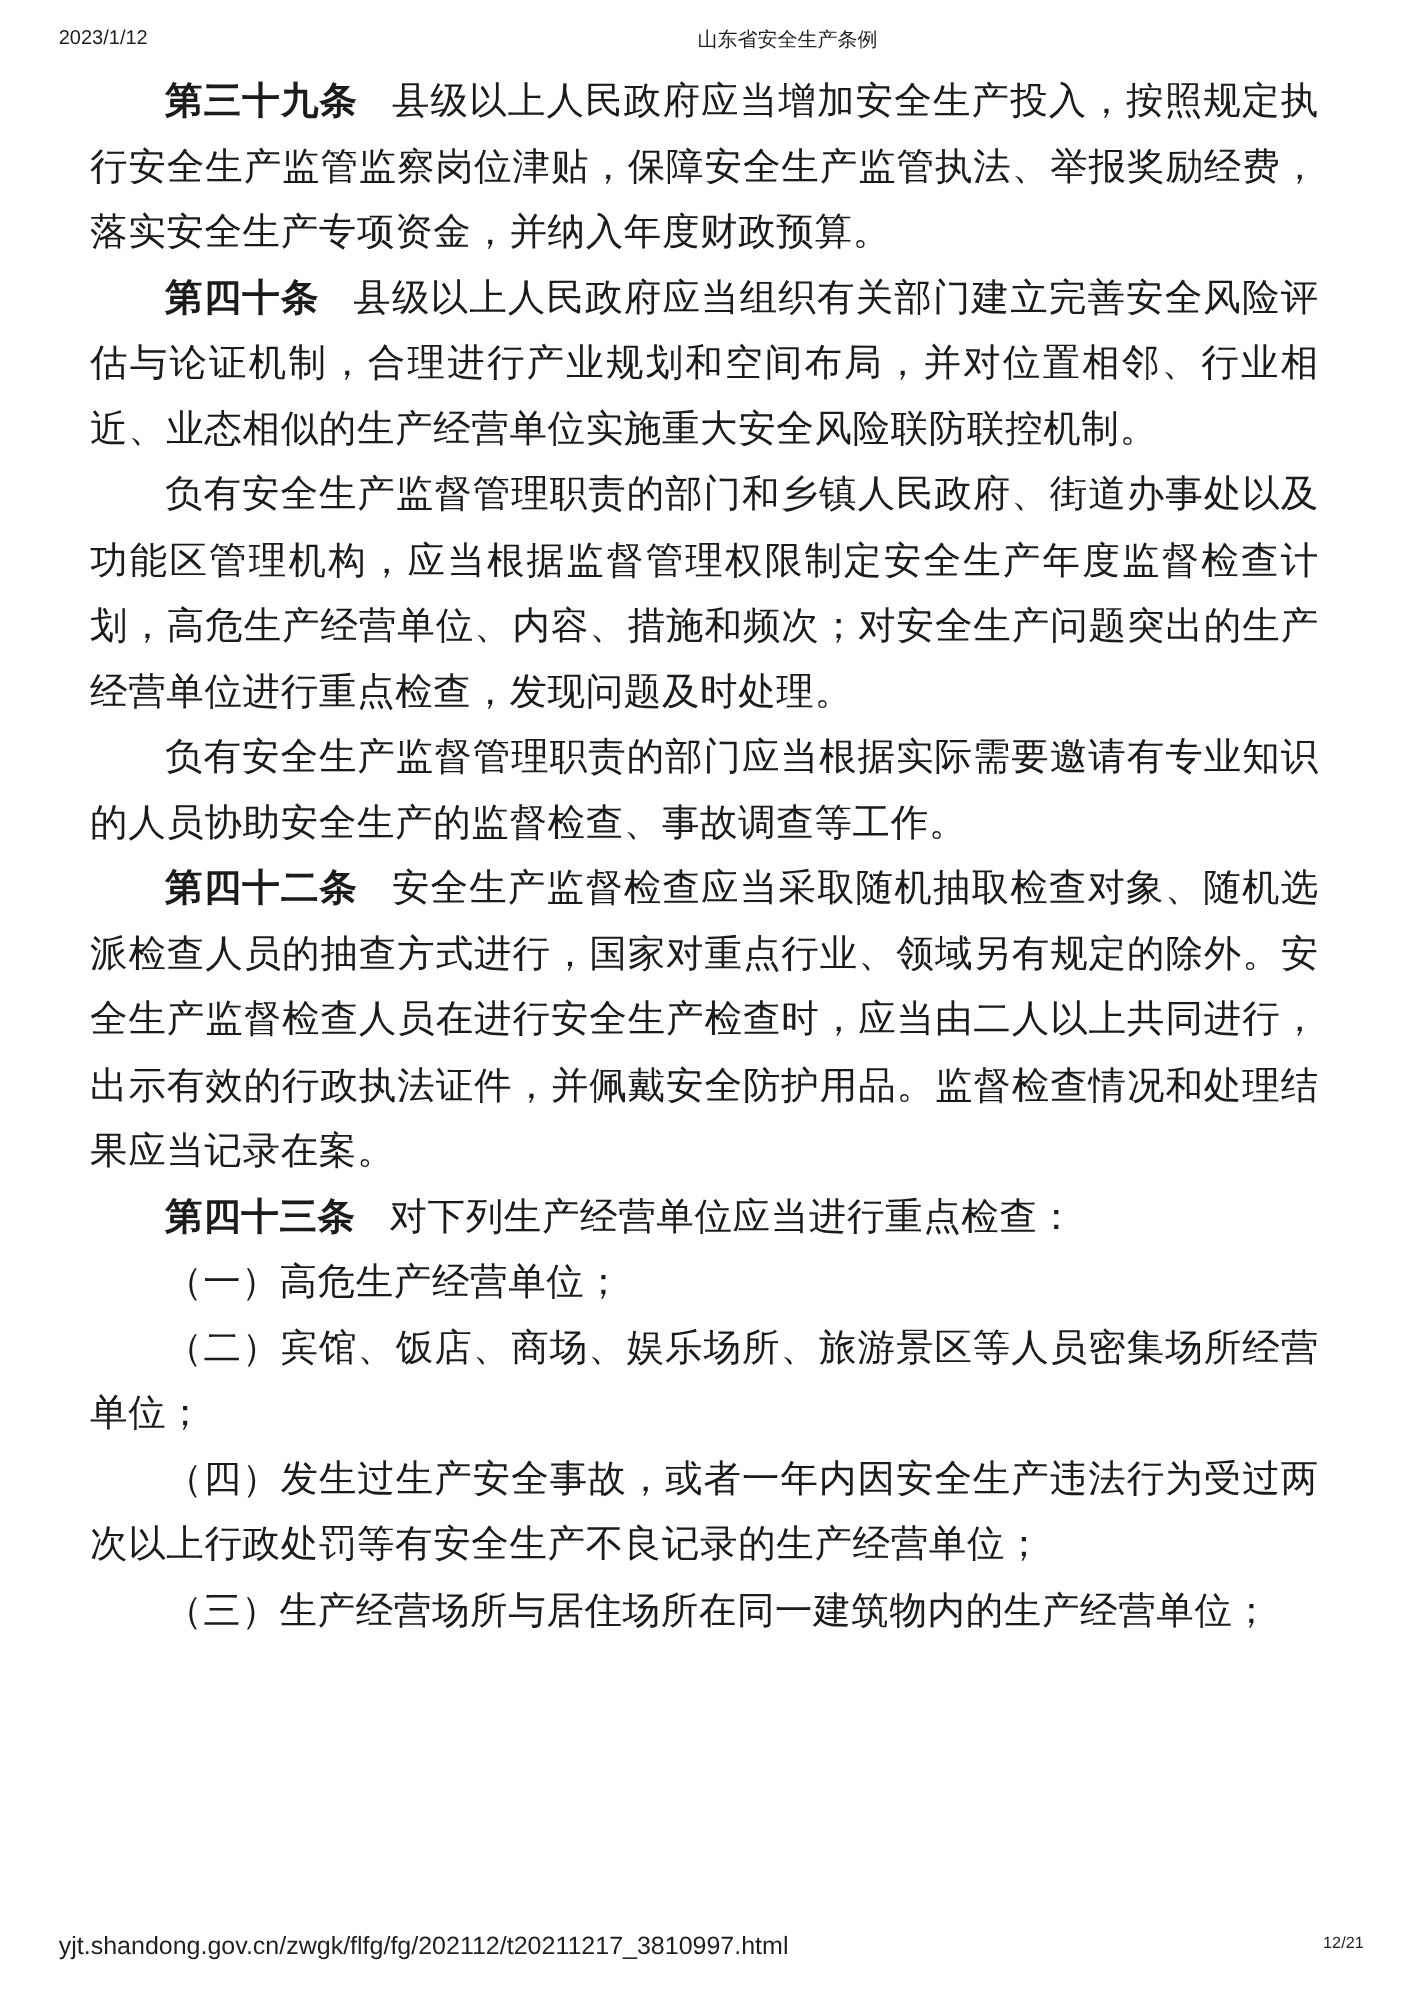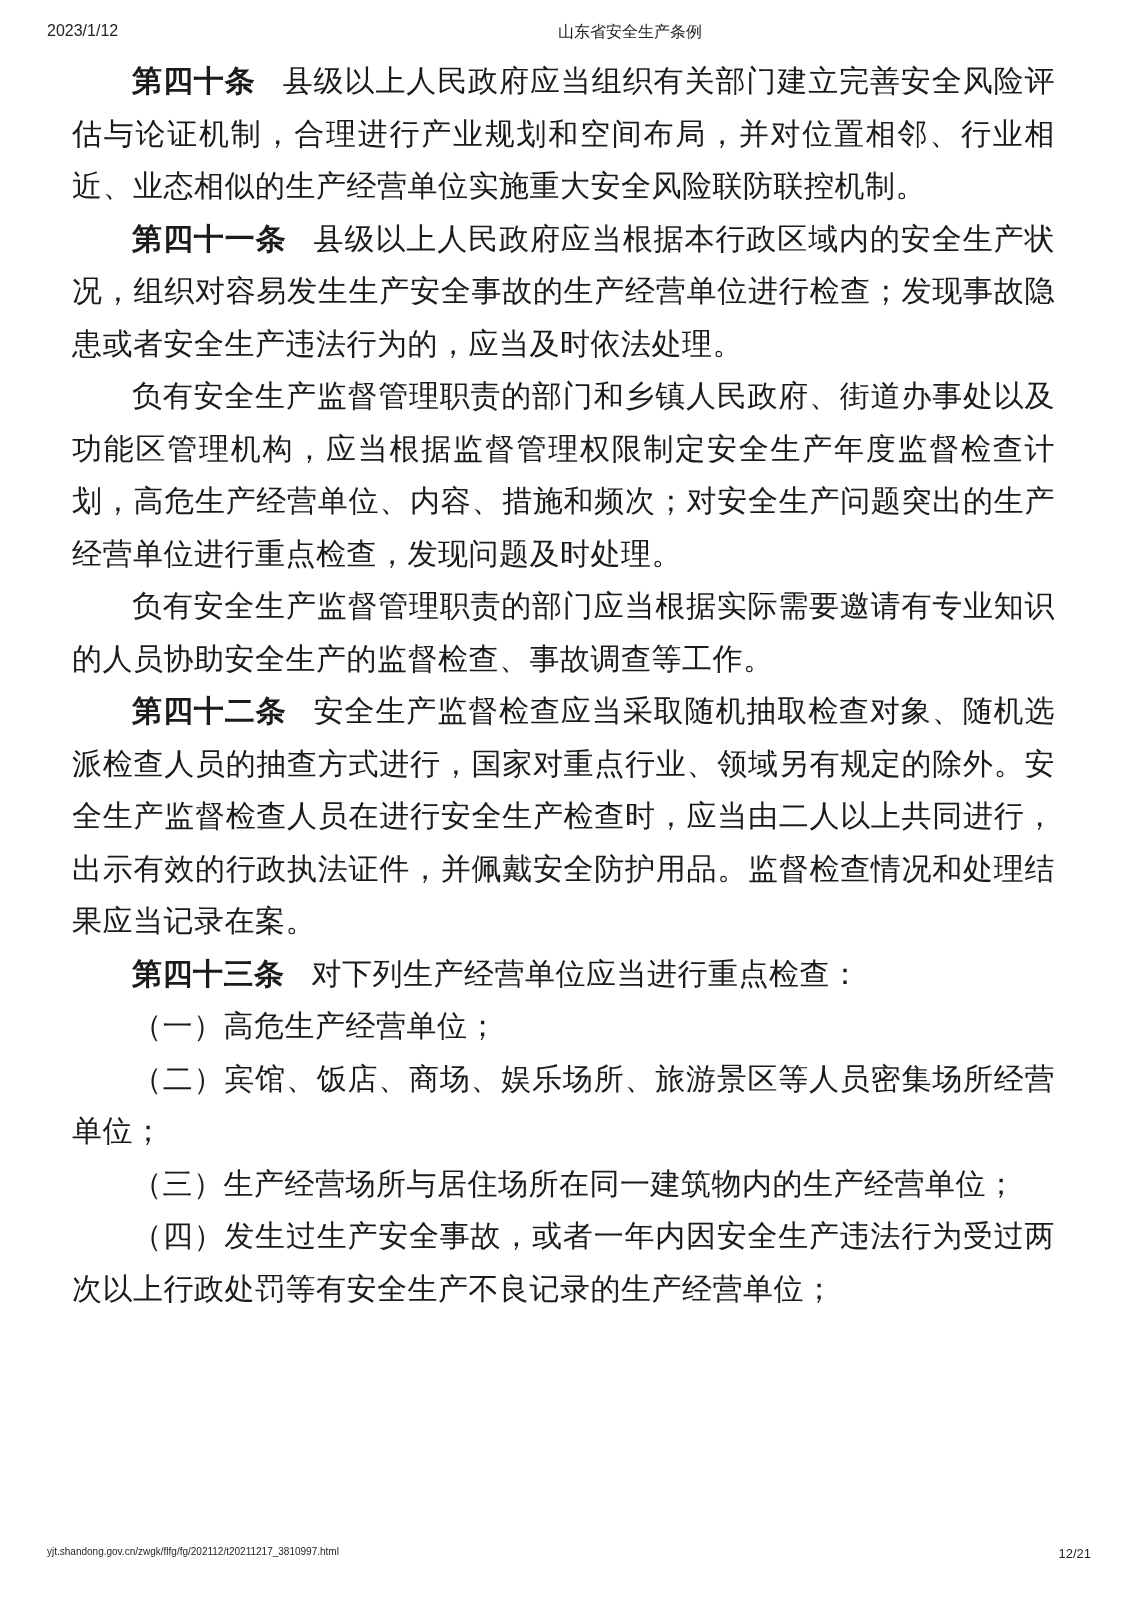--- a/index.html
+++ b/index.html
@@ -16,21 +16,21 @@
   
   .print-meta {
     position: absolute;
     font-family: Liberation Sans, sans-serif;
     font-size: 16px;
     color: #1f1f1f;
     white-space: nowrap;
   }
   .header-date  { left: 47px;  top: 22px; }
   .header-title { left: 558px; top: 22px; }
-  .footer-url   { left: 47px;  top: 1546px; font-size: 10px; }
+  .footer-url   { left: 47px;  top: 1546px; font-size: 20px; }
   .footer-page  { right: 40px; top: 1546px; font-size: 13px; }
 
   
   .doc-body {
     position: absolute;
     left: 72px;
     right: 76px;
     top: 55px;
     font-size: 30px;
     line-height: 52.5px;
@@ -48,36 +48,36 @@
     margin-right: 27px;
   }
 </style>
 </head>
 <body>
 
 <div class="print-meta header-date">2023/1/12</div>
 <div class="print-meta header-title">山东省安全生产条例</div>
 
 <div class="doc-body">
+  <p><span class="article-head">第三十九条</span><span class="article-text">县级以上人民政府应当增加安全生产投入，按照规定执行安全生产监管监察岗位津贴，保障安全生产监管执法、举报奖励经费，落实安全生产专项资金，并纳入年度财政预算。</span></p>
 
   <p><span class="article-head">第四十条</span><span class="article-text">县级以上人民政府应当组织有关部门建立完善安全风险评估与论证机制，合理进行产业规划和空间布局，并对位置相邻、行业相近、业态相似的生产经营单位实施重大安全风险联防联控机制。</span></p>
 
-  <p><span class="article-head">第四十一条</span><span class="article-text">县级以上人民政府应当根据本行政区域内的安全生产状况，组织对容易发生生产安全事故的生产经营单位进行检查；发现事故隐患或者安全生产违法行为的，应当及时依法处理。</span></p>
 
   <p><span class="article-text">负有安全生产监督管理职责的部门和乡镇人民政府、街道办事处以及功能区管理机构，应当根据监督管理权限制定安全生产年度监督检查计划，高危生产经营单位、内容、措施和频次；对安全生产问题突出的生产经营单位进行重点检查，发现问题及时处理。</span></p>
 
   <p><span class="article-text">负有安全生产监督管理职责的部门应当根据实际需要邀请有专业知识的人员协助安全生产的监督检查、事故调查等工作。</span></p>
 
   <p><span class="article-head">第四十二条</span><span class="article-text">安全生产监督检查应当采取随机抽取检查对象、随机选派检查人员的抽查方式进行，国家对重点行业、领域另有规定的除外。安全生产监督检查人员在进行安全生产检查时，应当由二人以上共同进行，出示有效的行政执法证件，并佩戴安全防护用品。监督检查情况和处理结果应当记录在案。</span></p>
 
   <p><span class="article-head">第四十三条</span><span class="article-text">对下列生产经营单位应当进行重点检查：</span></p>
 
   <p><span class="article-text">（一）高危生产经营单位；</span></p>
 
   <p><span class="article-text">（二）宾馆、饭店、商场、娱乐场所、旅游景区等人员密集场所经营单位；</span></p>
 
+  <p><span class="article-text">（四）发生过生产安全事故，或者一年内因安全生产违法行为受过两次以上行政处罚等有安全生产不良记录的生产经营单位；</span></p>
+
   <p><span class="article-text">（三）生产经营场所与居住场所在同一建筑物内的生产经营单位；</span></p>
-
-  <p><span class="article-text">（四）发生过生产安全事故，或者一年内因安全生产违法行为受过两次以上行政处罚等有安全生产不良记录的生产经营单位；</span></p>
 </div>
 
 <div class="print-meta footer-url">yjt.shandong.gov.cn/zwgk/flfg/fg/202112/t20211217_3810997.html</div>
 <div class="print-meta footer-page">12/21</div>
 
 </body></html>

